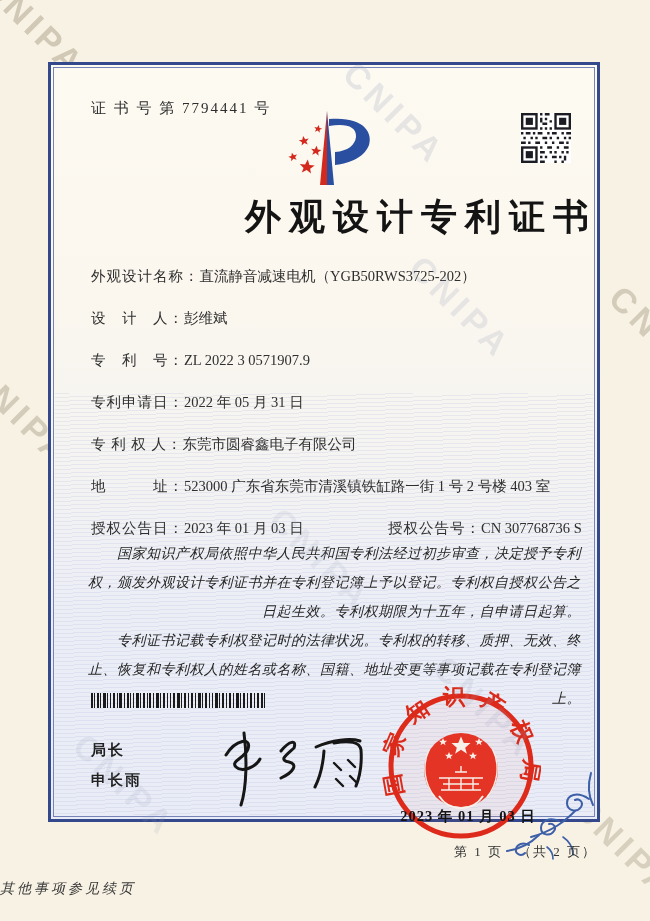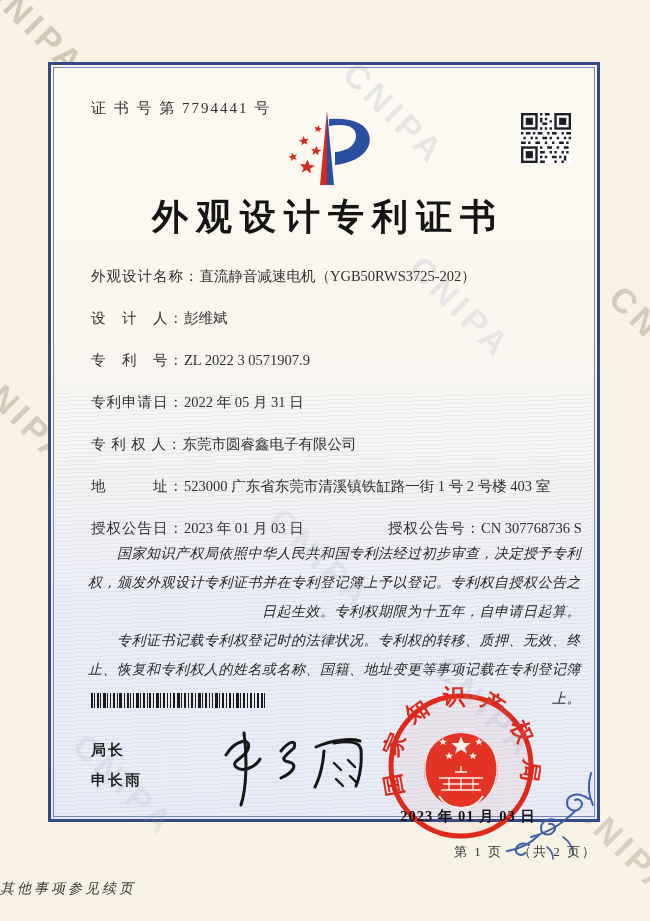--- a/index.html
+++ b/index.html
@@ -28,21 +28,21 @@
   }
   .guilloche{
     position:absolute;left:4px;right:4px;bottom:4px;height:56%;
     background:repeating-linear-gradient(178deg,rgba(120,135,200,0.12) 0px,rgba(120,135,200,0.12) 1px,transparent 1px,transparent 4px);
     pointer-events:none;
   }
   .cert-no{position:absolute;left:40px;top:34px;font-size:15px;color:#2e2e2e;letter-spacing:2px;}
   .logo{position:absolute;left:232px;top:42px;}
   .qr{position:absolute;left:470px;top:48px;}
   .title{
-    position:absolute;left:0;top:128px;width:100%;text-align:center;
+    position:absolute;left:0;top:128px;width:100%;text-align:right;
     font-size:36px;font-weight:bold;color:#141414;letter-spacing:8px;text-indent:8px;
   }
   .field{position:absolute;left:40px;font-size:14.5px;color:#2f2f2f;white-space:nowrap;}
   .field .lab{letter-spacing:1px;}
   .grant2{position:absolute;left:297px;top:0;}
   .paras{
     position:absolute;left:26px;top:474px;width:504px;
     font-size:14px;line-height:29px;color:#262626;font-style:italic;letter-spacing:0.5px;
   }
   .paras p{margin:0;text-indent:2em;text-align:right;}

